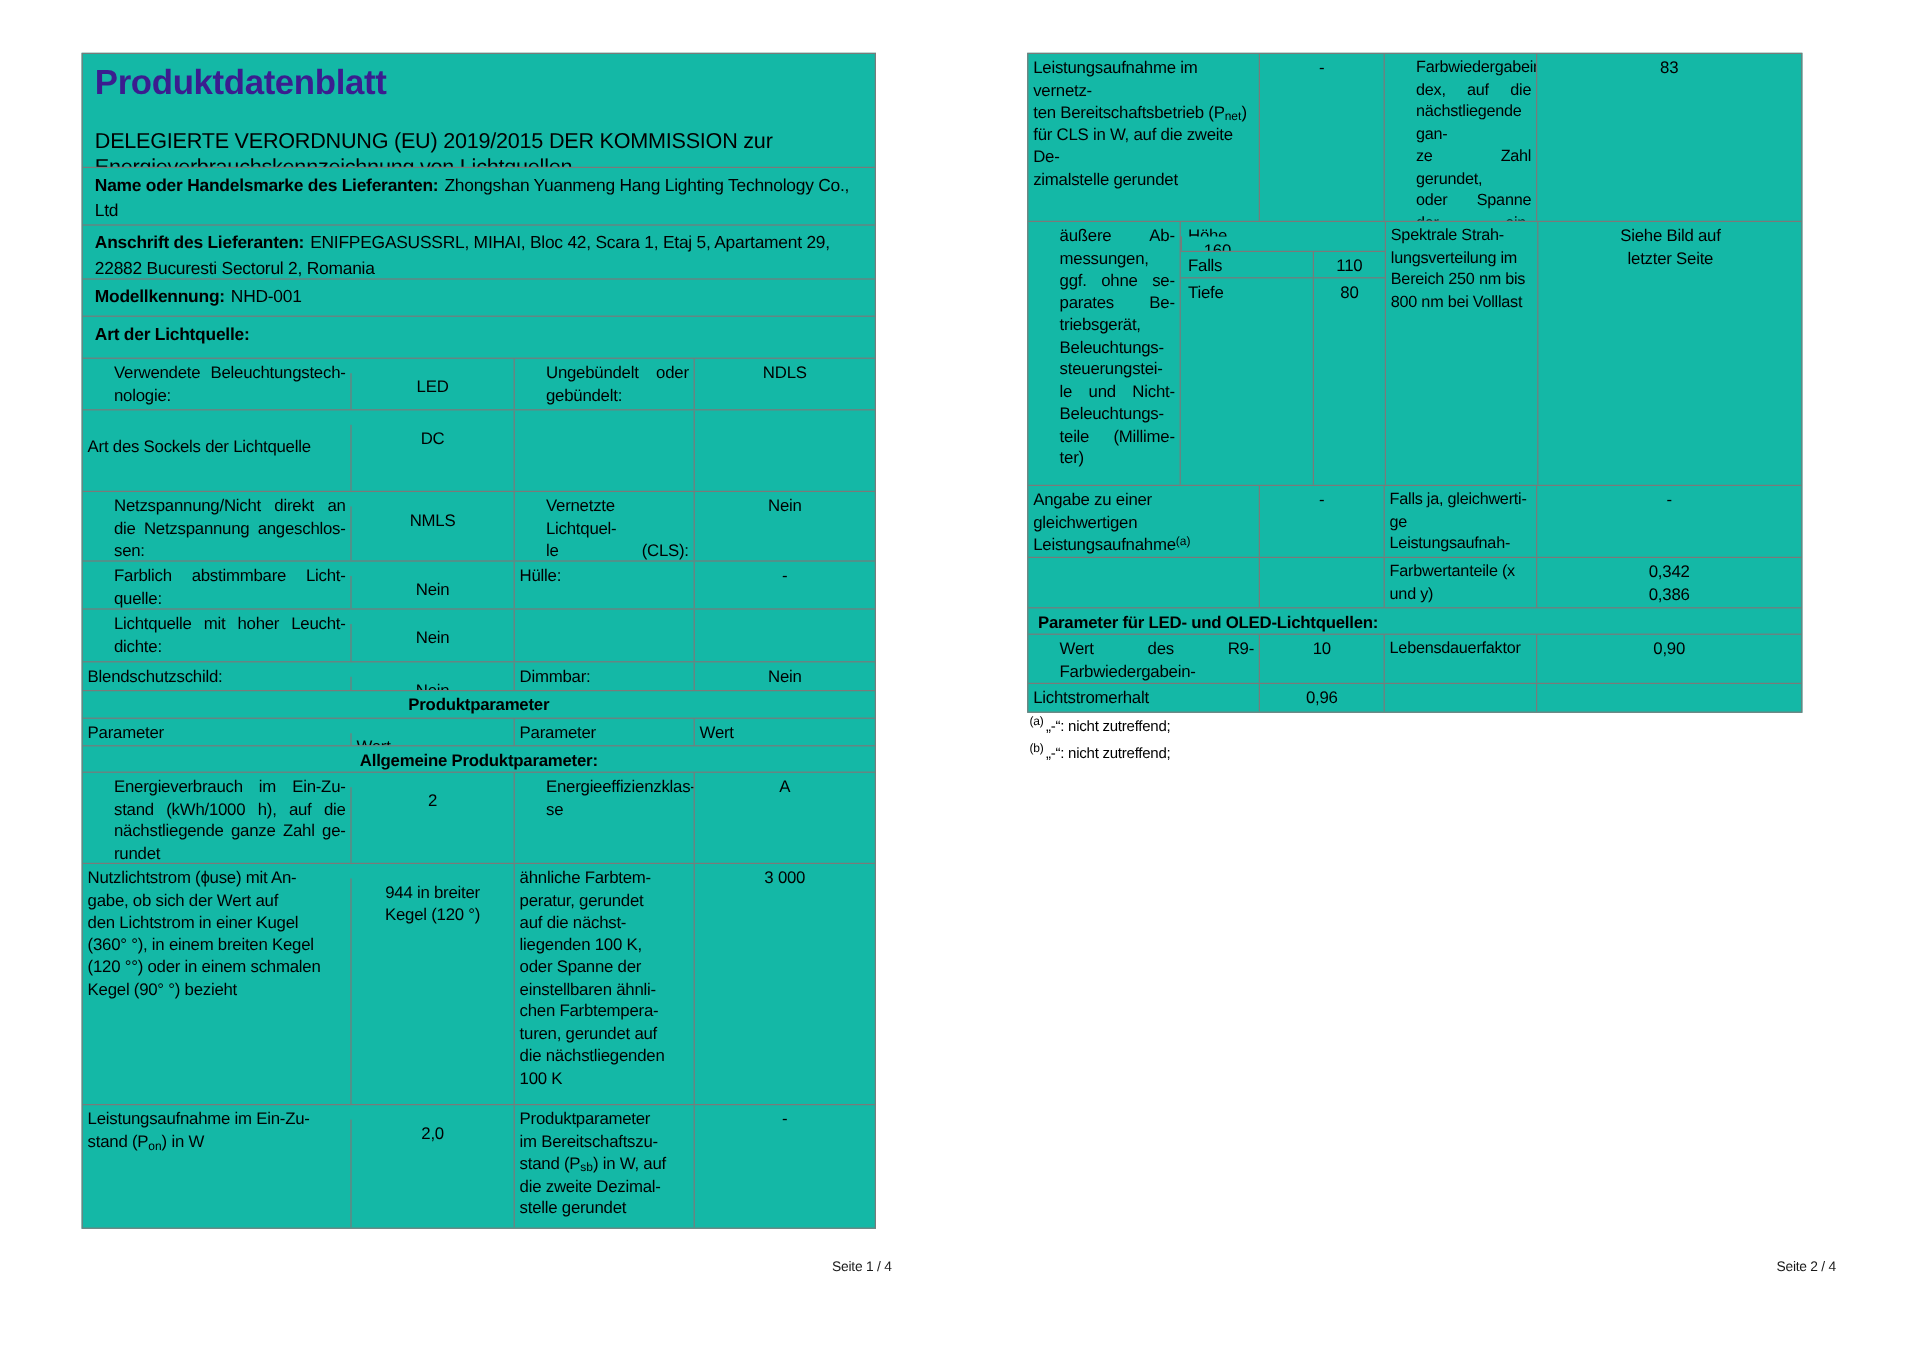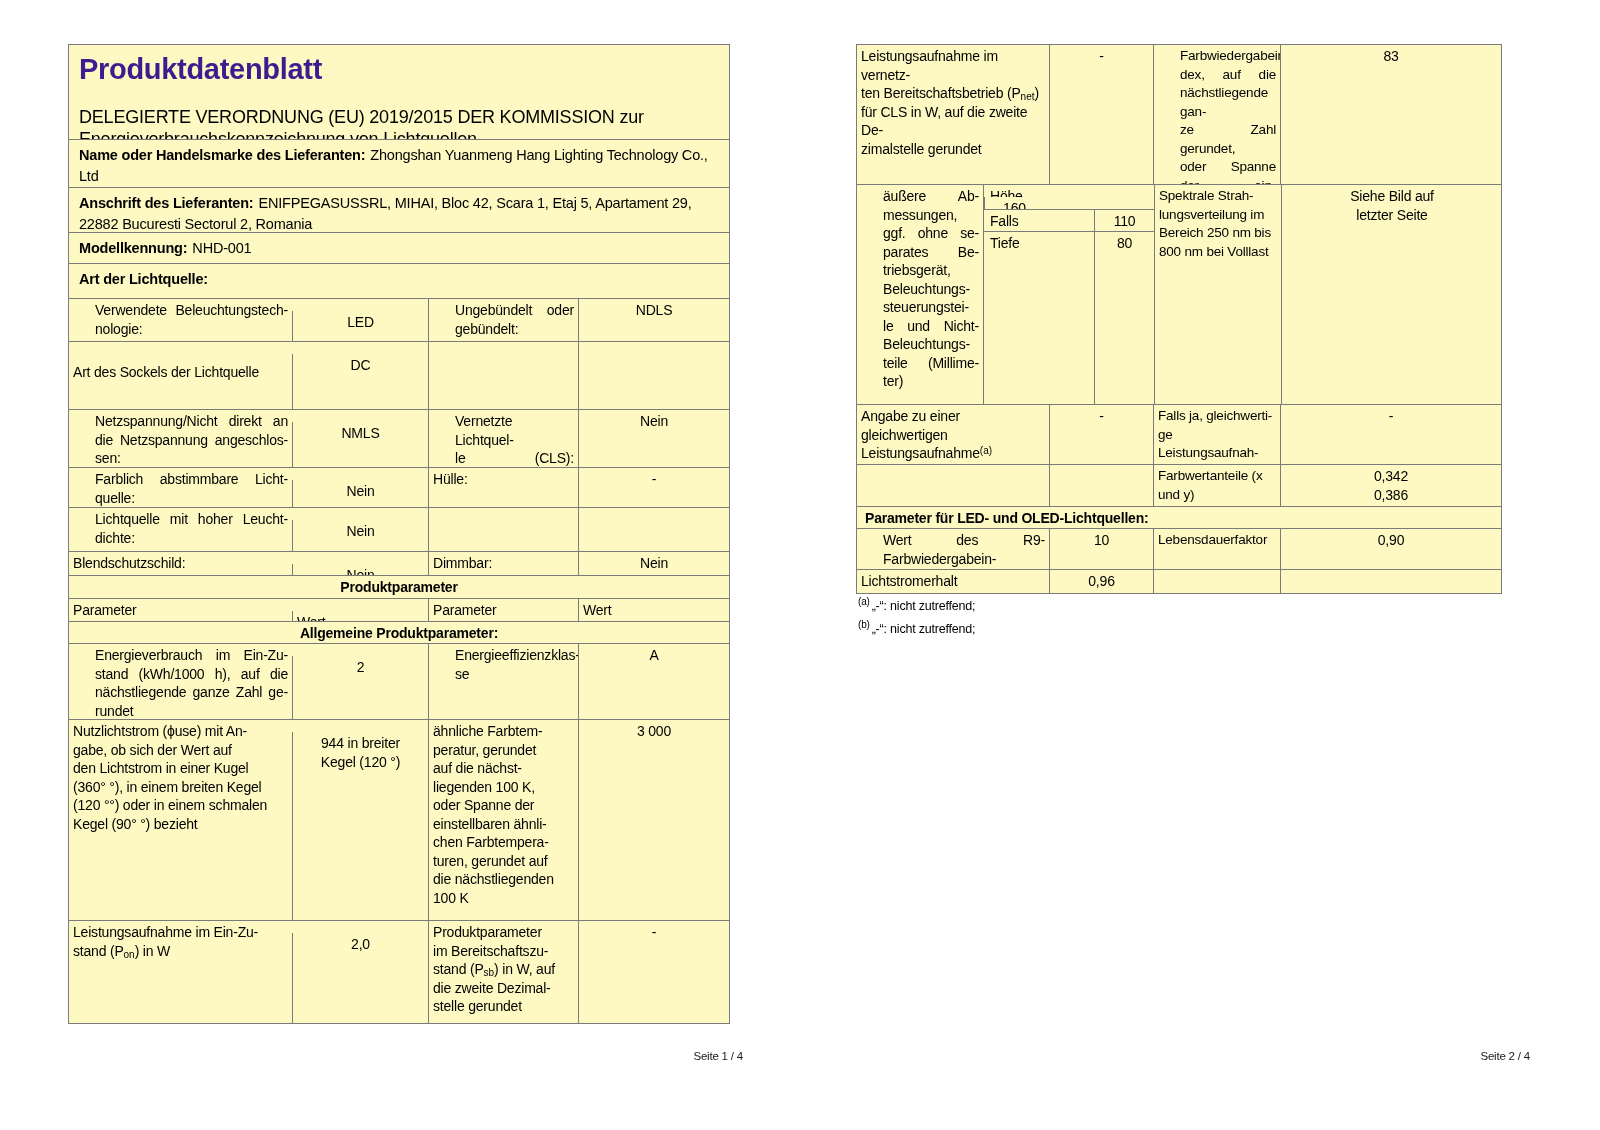--- a/index.html
+++ b/index.html
@@ -3,21 +3,21 @@
 <meta charset="utf-8">
 <style>
   :root{ --bc:#7a7a7a; }
   html,body{margin:0;padding:0;}
   body{
     width:1600px;height:1130px;position:relative;background:#ffffff;
     font-family:"Liberation Sans",sans-serif;color:#000;
     -webkit-font-smoothing:antialiased;
   }
   .sheet{
-    position:absolute;background:#fef9c3;border:1px solid var(--bc);
+    position:absolute;background:#14b8a6;border:1px solid var(--bc);
     box-sizing:border-box;font-size:14px;line-height:18.5px;letter-spacing:-0.2px;
   }
   
   .blk{box-sizing:border-box;padding:5px 10px 0;overflow:hidden;font-size:14.5px;line-height:21px;}
   .blk + .blk, .blk + .tr, .tr + .blk{border-top:1px solid var(--bc);}
   .titleblk{padding:7px 10px 0;}
   .doc-title{font-weight:bold;font-size:29px;line-height:34px;letter-spacing:-0.3px;}
   .doc-sub{margin-top:20px;white-space:pre-line;font-size:18px;line-height:22px;}
   .bv{margin-left:5px;font-weight:normal;}
   

